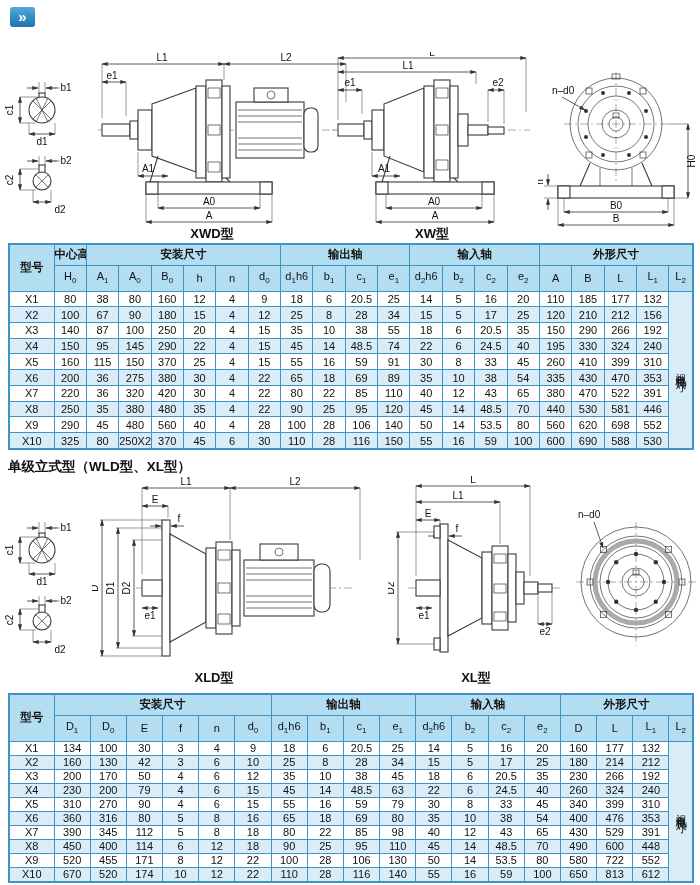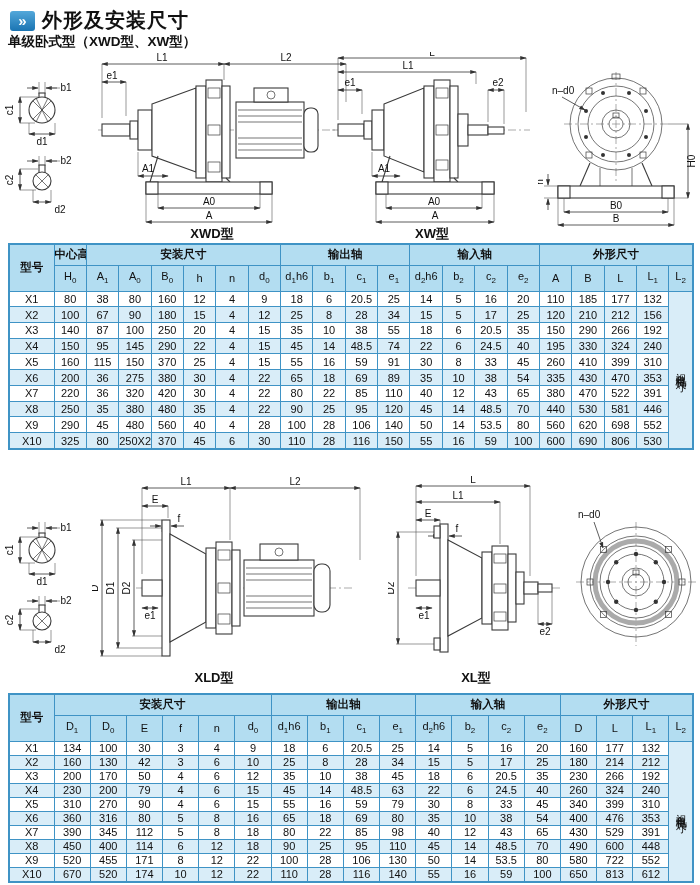--- a/index.html
+++ b/index.html
@@ -57,24 +57,22 @@
   <svg width="0" height="0" style="position:absolute">
     <defs>
       <marker id="arr" viewBox="0 0 10 10" refX="9" refY="5" markerWidth="8" markerHeight="8" orient="auto-start-reverse">
         <path d="M0 1.8 L10 5 L0 8.2 z" fill="#333"></path>
       </marker>
     </defs>
   </svg>
 
   <div class="hdr">
     <div class="title-icon">»</div>
-    <div class="page-title">外形及安装尺寸</div>
   </div>
 
-  <div class="sec-title" id="sec1-title">单级卧式型（XWD型、XW型）</div>
 
   <div class="draw-area" id="draw1">
 
     <svg style="left:2px;top:12px" width="100" height="160" viewBox="0 0 100 160">
       <line class="ext" x1="37" y1="18" x2="37" y2="30"></line>
         <line class="ext" x1="43" y1="18" x2="43" y2="30"></line>
       <line class="dline" x1="25" y1="24" x2="36" y2="24"></line>
         <line class="dline" x1="55" y1="24" x2="44" y2="24"></line>
       <line class="ext" x1="44" y1="24" x2="58" y2="24"></line>
       <rect class="ol" x="37" y="29" width="6" height="9"></rect>
@@ -531,26 +529,27 @@
           <td>110</td>
           <td>28</td>
           <td>116</td>
           <td>150</td>
           <td>55</td>
           <td>16</td>
           <td>59</td>
           <td>100</td>
           <td>600</td>
           <td>690</td>
-          <td>806</td>
+          <td>588</td>
           <td>530</td>
         </tr>
       </tbody>
   </table>
 
+  <div class="sec-title" id="sec2-title">单级立式型（WLD型、XL型）</div>
 
   <div class="draw-area" id="draw2">
 
     <svg style="left:2px;top:28px" width="100" height="160" viewBox="0 0 100 160">
       <line class="ext" x1="37" y1="18" x2="37" y2="30"></line>
         <line class="ext" x1="43" y1="18" x2="43" y2="30"></line>
       <line class="dline" x1="25" y1="24" x2="36" y2="24"></line>
         <line class="dline" x1="55" y1="24" x2="44" y2="24"></line>
       <line class="ext" x1="44" y1="24" x2="58" y2="24"></line>
       <rect class="ol" x="37" y="29" width="6" height="9"></rect>

